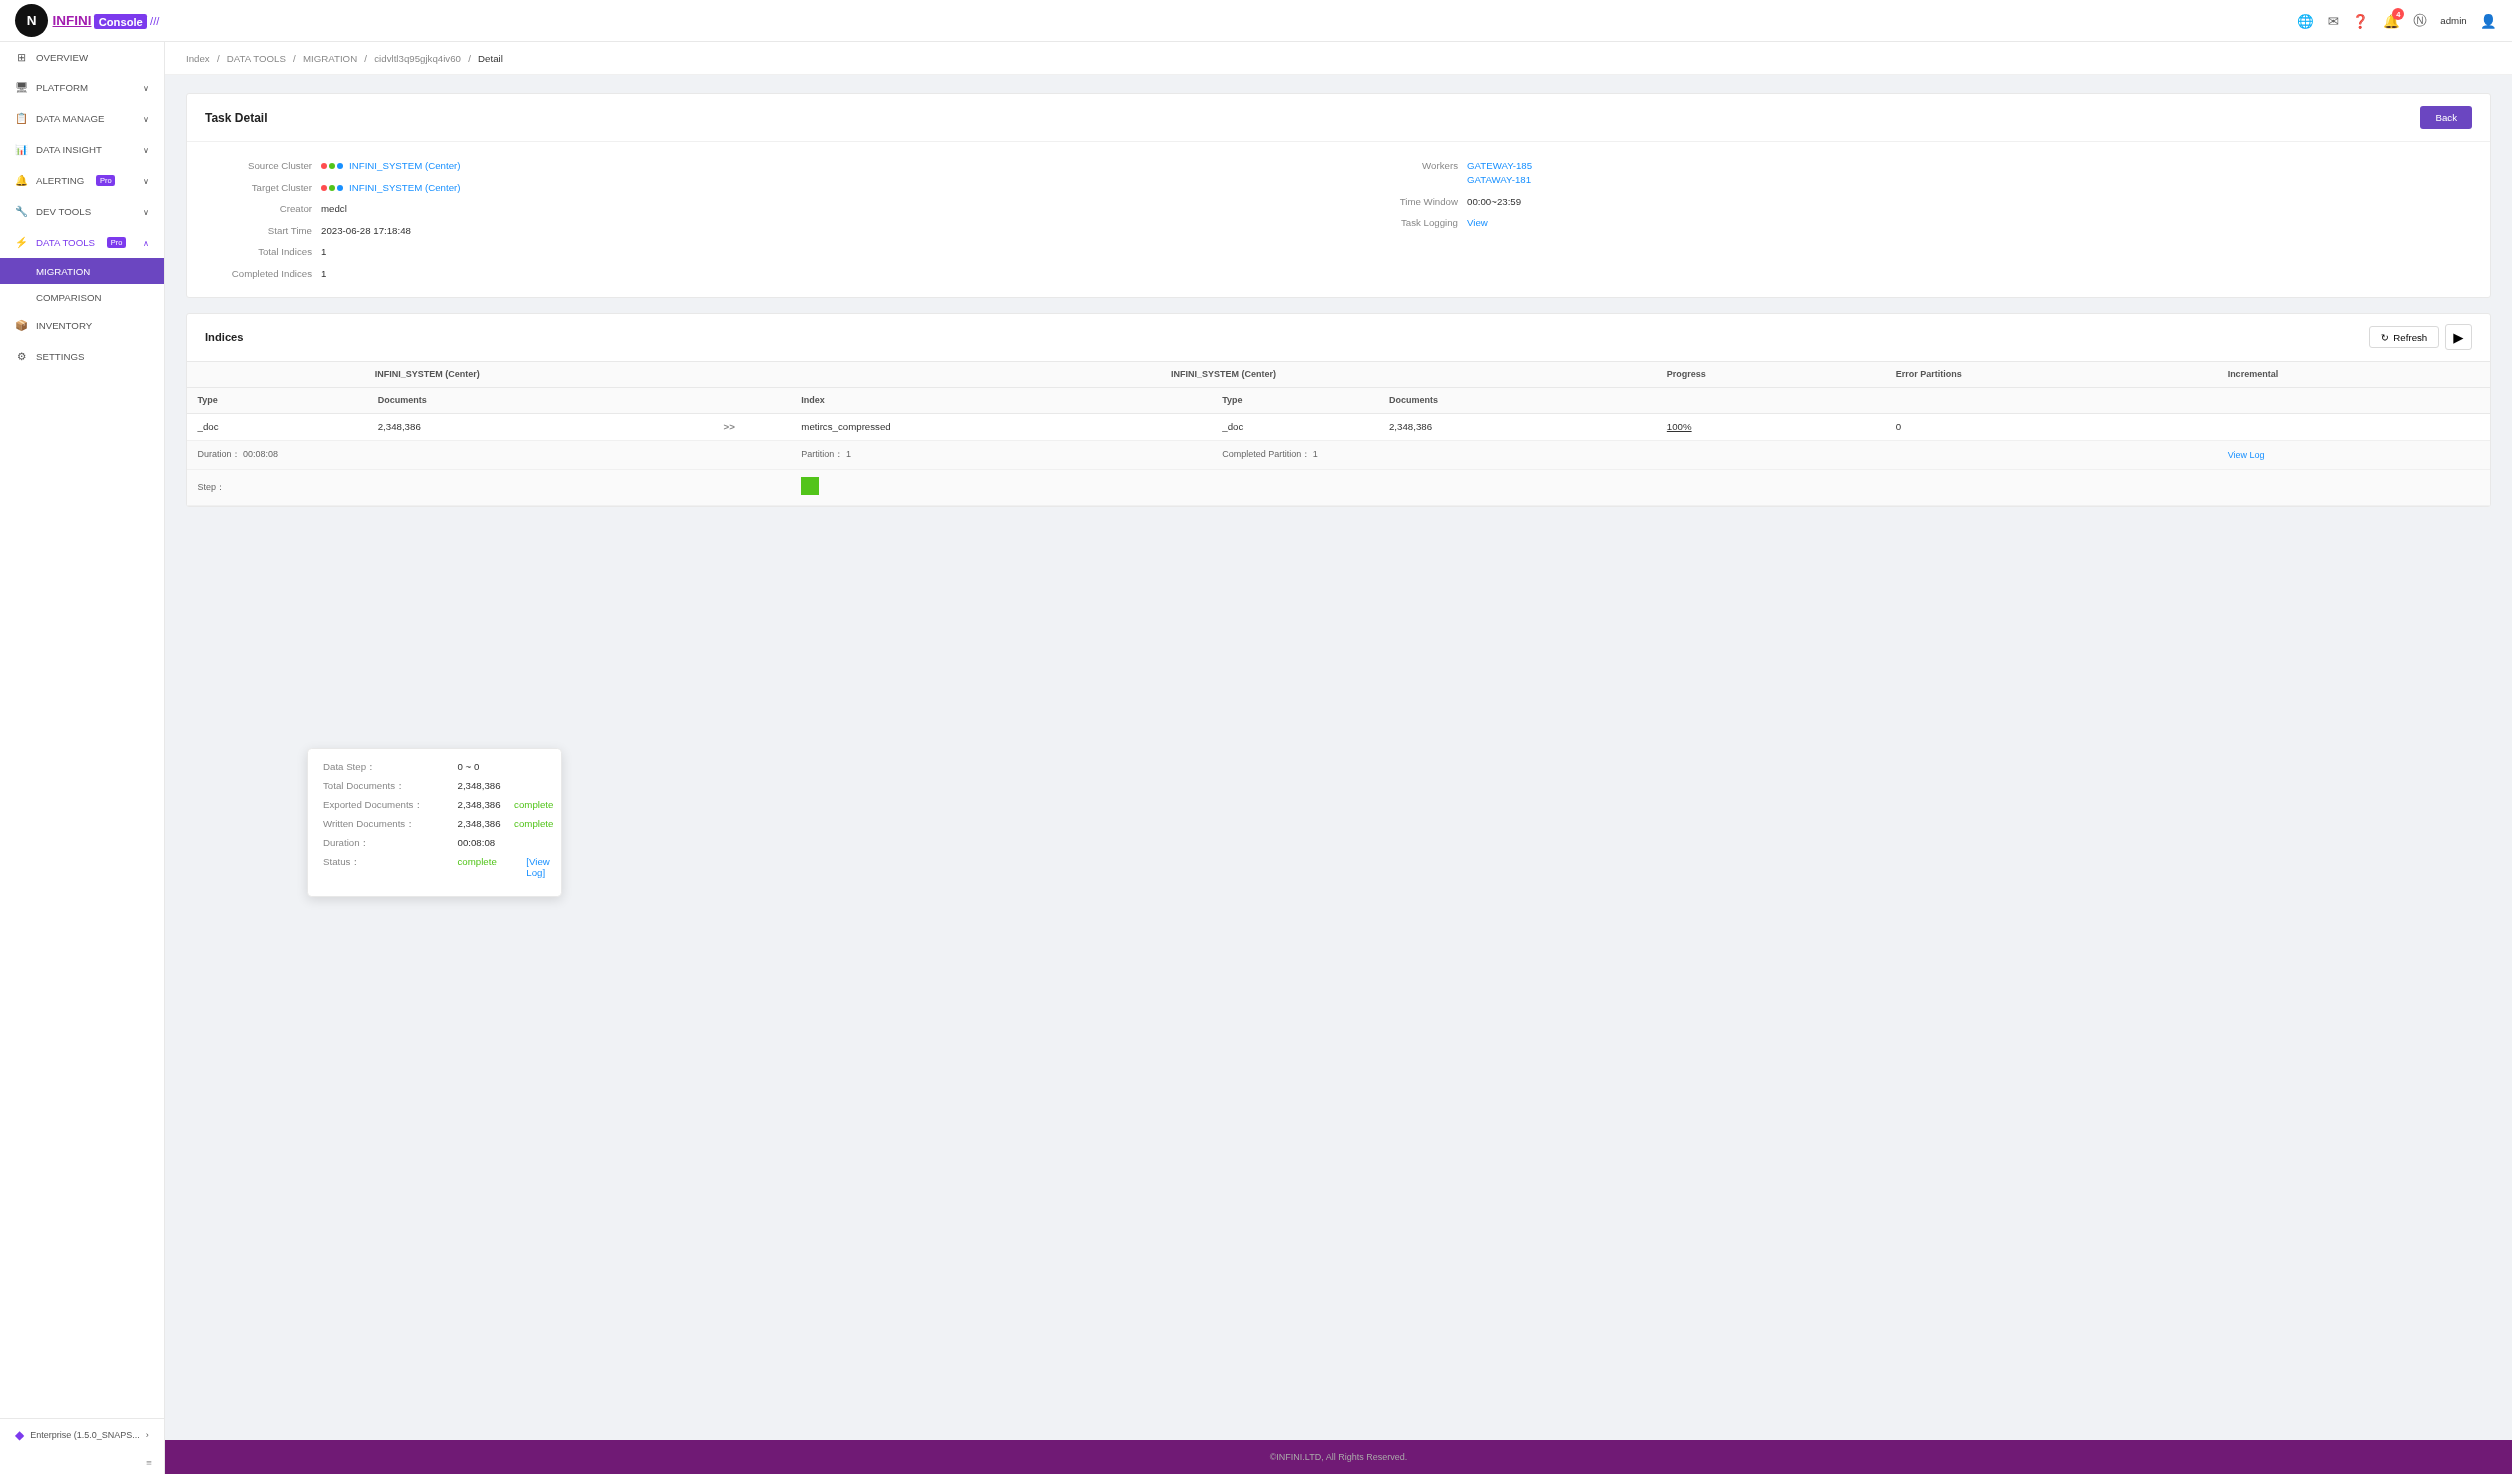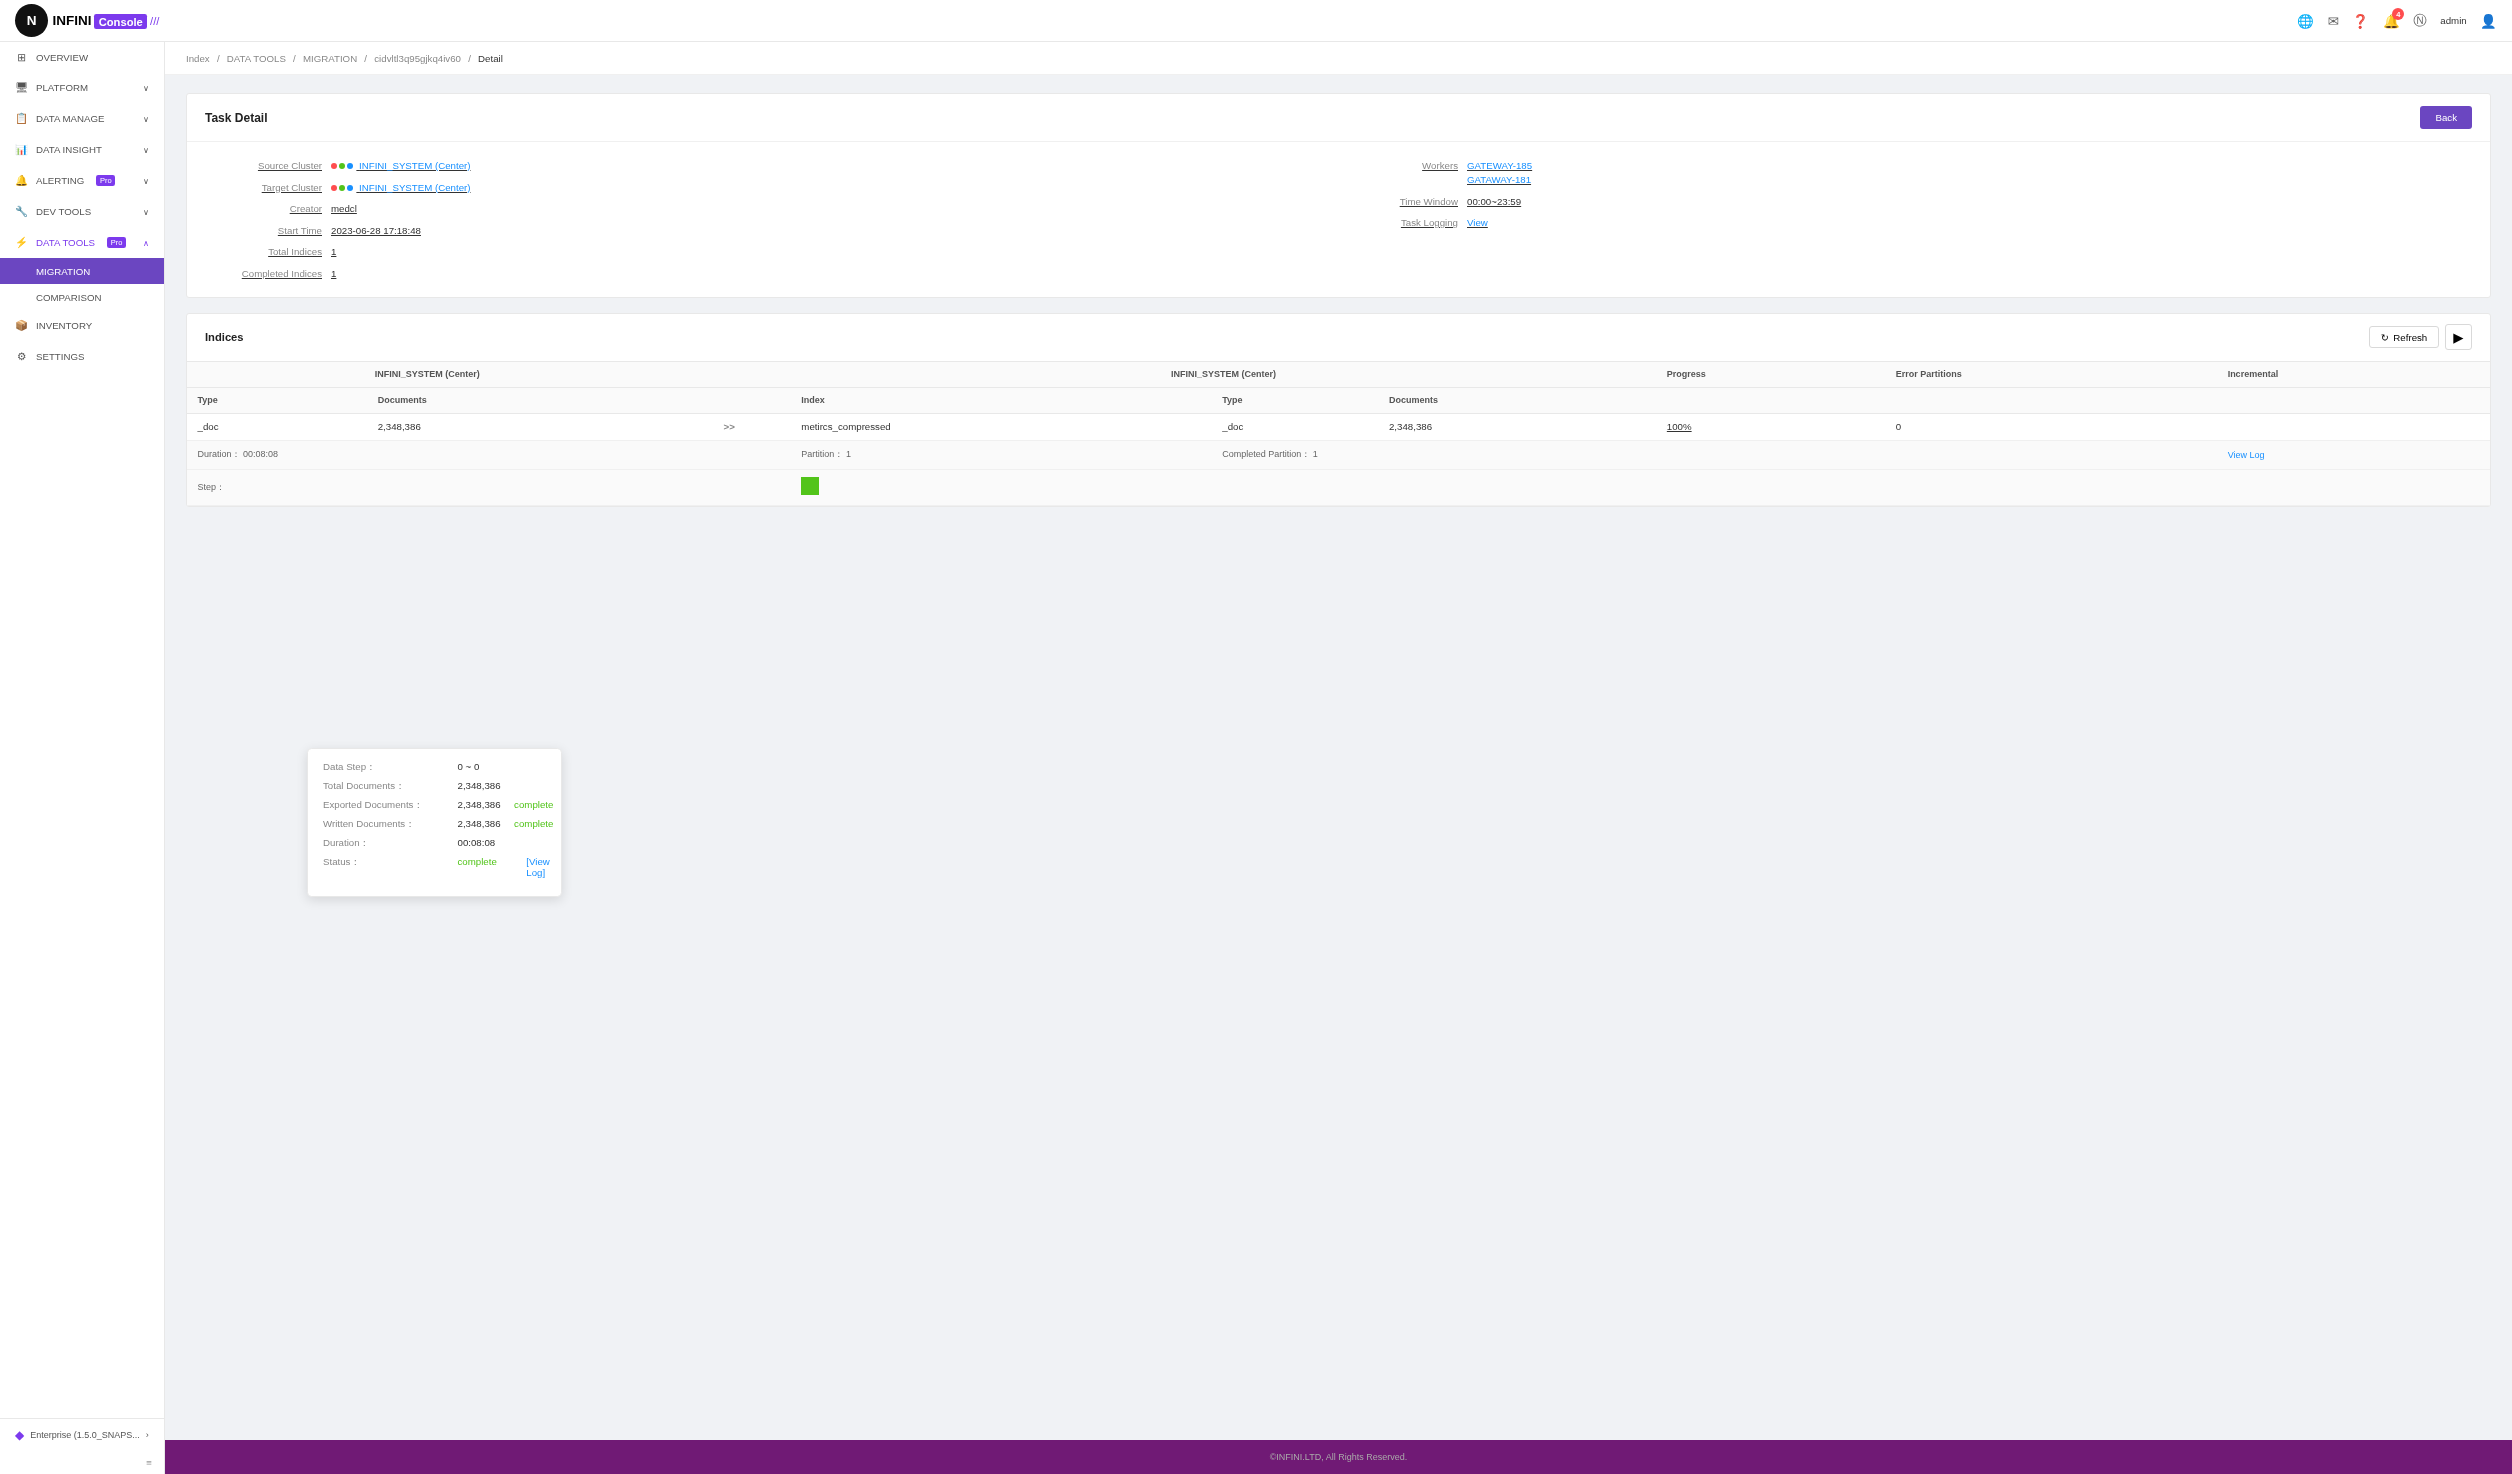--- a/index.html
+++ b/index.html
@@ -3,21 +3,21 @@
   <meta charset="utf-8">
   <style>
     * { box-sizing: border-box; margin: 0; padding: 0; }
     body { font-family: -apple-system, BlinkMacSystemFont, 'Segoe UI', sans-serif; font-size: 9.7px; background: #f0f2f5; color: #333; display: flex; flex-direction: column; height: 100vh; }
 
     
     .topbar { background: #fff; border-bottom: 0.7px solid #e8e8e8; display: flex; align-items: center; padding: 0 15px; height: 42px; flex-shrink: 0; z-index: 100; }
     .logo { display: flex; align-items: center; gap: 4.5px; }
     .logo-icon { width: 33px; height: 33px; background: #111; border-radius: 50%; display: flex; align-items: center; justify-content: center; }
     .logo-n { color: #fff; font-weight: 900; font-size: 13.5px; }
-    .logo-text { font-weight: 800; font-size: 13.5px; color: #000000; }
+    .logo-text { font-weight: 800; font-size: 13.5px; color: #a21caf; text-decoration: underline; }
     .logo-console { background: #7c3aed; color: #fff; padding: 1.5px 4.5px; border-radius: 2.2px; font-size: 11.2px; font-weight: 700; }
     .logo-bars { color: #7c3aed; font-size: 11.2px; }
     .topbar-right { margin-left: auto; display: flex; align-items: center; gap: 13.5px; }
     .topbar-icon { color: #666; font-size: 13.5px; cursor: pointer; position: relative; }
     .badge { position: absolute; top: -4.5px; right: -4.5px; background: #ff4d4f; color: #fff; border-radius: 50%; width: 12px; height: 12px; font-size: 7.5px; display: flex; align-items: center; justify-content: center; font-weight: bold; }
     .admin-name { color: #333; font-size: 9.7px; font-weight: 500; }
 
     
     .layout { display: flex; flex: 1; overflow: hidden; }
 
@@ -47,21 +47,21 @@
     
     .content { padding: 18px 21px; flex: 1; }
 
     
     .card { background: #fff; border-radius: 3px; border: 0.7px solid #e8e8e8; margin-bottom: 15px; }
     .card-header { padding: 12px 18px; display: flex; align-items: center; justify-content: space-between; border-bottom: 0.7px solid #f0f0f0; }
     .card-title { font-size: 12px; font-weight: 600; color: #222; }
     .btn-primary { background: #6b46c1; color: #fff; border: none; padding: 6px 15px; border-radius: 3px; cursor: pointer; font-size: 9.7px; }
 
     
-    .detail-grid { padding: 18px 38px; display: grid; grid-template-columns: 1fr 1fr; gap: 4px 45px; text-decoration: underline; }
+    .detail-grid { padding: 18px 28px; display: grid; grid-template-columns: 1fr 1fr; gap: 4px 45px; }
     .detail-row { display: flex; align-items: flex-start; gap: 9px; }
     .detail-label { color: #888; font-size: 9.7px; min-width: 97px; text-align: right; }
     .detail-value { color: #333; font-size: 9.7px; }
     .detail-value.link { color: #1890ff; cursor: pointer; }
     .cluster-indicator { display: inline-flex; gap: 2.2px; margin-right: 3px; }
     .dot { width: 6px; height: 6px; border-radius: 50%; display: inline-block; }
     .dot-r { background: #ff4d4f; }
     .dot-g { background: #52c41a; }
     .dot-b { background: #1890ff; }
 

